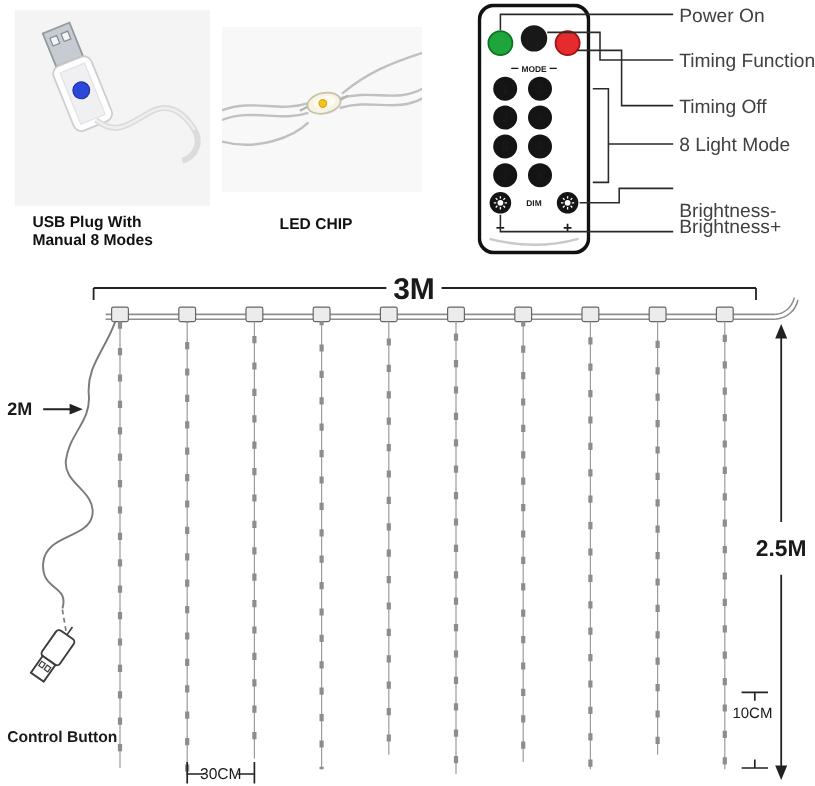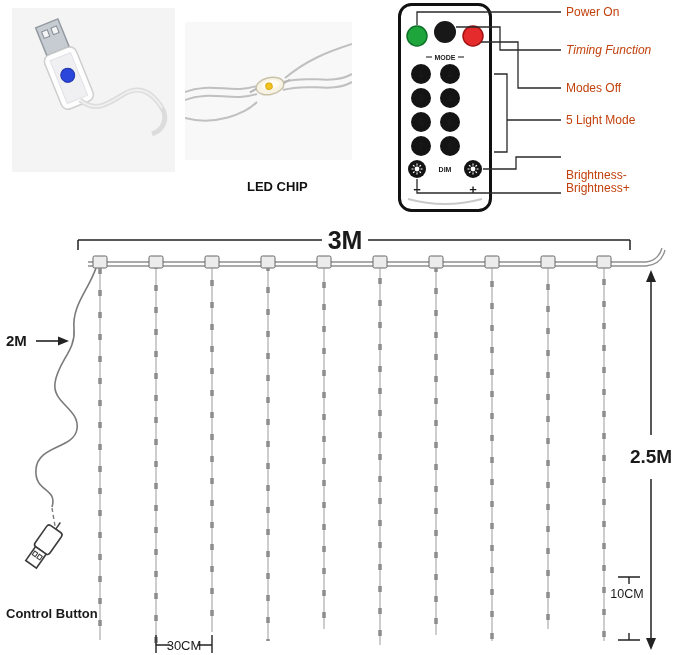--- a/index.html
+++ b/index.html
@@ -1,21 +1,21 @@
 <!DOCTYPE html>
 <html><head>
 <meta charset="utf-8">
 <style>
   * { margin:0; padding:0; box-sizing:border-box; }
   html,body { background:#ffffff; font-family:"Liberation Sans","DejaVu Sans",sans-serif; }
   .screen { position:relative; width:679px; height:655px; background:#fff; overflow:hidden; }
   .abs { position:absolute; }
   .photo { position:absolute; overflow:hidden; }
   .caption { position:absolute; font-weight:bold; font-size:13px; color:#111; line-height:15px; white-space:nowrap; }
-  .callout { position:absolute; left:566px; font-size:12px; color:#c2410c; white-space:nowrap; }
+  .callout { position:absolute; left:566px; font-size:16px; color:#404040; white-space:nowrap; }
   svg { display:block; }
   text { font-family:"Liberation Sans","DejaVu Sans",sans-serif; fill:#1a1a1a; }
 </style>
 </head>
 <body>
 
 <div class="screen">
 
   <div class="photo" style="left:12px;top:8px;width:163px;height:164px;">
     <svg viewBox="0 0 163 164" width="163" height="164">
@@ -25,41 +25,45 @@
         <rect x="-8" y="-40" width="6" height="7" fill="#f2f4f6" stroke="#848b92"></rect>
         <rect x="2" y="-40" width="6" height="7" fill="#f2f4f6" stroke="#848b92"></rect>
         <rect x="-17" y="-16" width="34" height="58" rx="7" fill="#ffffff" stroke="#cccccc" stroke-width="1.5" opacity="0.95"></rect>
         <rect x="-11" y="-10" width="22" height="46" fill="#f0f0f3" stroke="#e2e2e6"></rect>
         <circle cx="0" cy="10" r="7" fill="#2b46db" stroke="#1d33a8"></circle>
       </g>
       <path d="M68,92 C85,106 98,94 112,86 C128,77 140,84 150,100 C156,110 152,122 140,126" fill="none" stroke="#dcdcdc" stroke-width="5"></path>
       <path d="M68,92 C85,106 98,94 112,86 C128,77 140,84 150,100" fill="none" stroke="#efefef" stroke-width="2"></path>
     </svg>
   </div>
+  <div class="caption" style="left:27px;top:177px;">
+    <div>USB Plug With</div>
+    <div>Manual 8 Modes</div>
+  </div>
 
   <div class="photo" style="left:185px;top:22px;width:167px;height:138px;">
     <svg viewBox="0 0 167 138" width="167" height="138">
       <rect x="0" y="0" width="167" height="138" fill="#f8f8f8"></rect>
       <g fill="none" stroke="#c0c0c0" stroke-width="2">
         <path d="M0,70 C25,60 48,72 72,64"></path>
         <path d="M0,78 C25,68 48,80 72,72"></path>
         <path d="M98,60 C125,52 145,64 167,52"></path>
         <path d="M98,68 C125,60 145,72 167,60"></path>
         <path d="M100,56 C122,38 142,30 167,22"></path>
         <path d="M0,96 C30,104 60,92 72,80"></path>
       </g>
       <g transform="translate(85,64) rotate(-12)">
         <ellipse cx="0" cy="0" rx="14" ry="8.5" fill="#f7f3e4" stroke="#c9c2a8" stroke-width="1.5"></ellipse>
         <ellipse cx="1" cy="-1" rx="9" ry="4.5" fill="#fffdf4" opacity="0.85"></ellipse>
         <circle cx="-1" cy="0" r="3.2" fill="#f2c41d" stroke="#d8a90e"></circle>
         <path d="M-14,0 L-21,2 M14,0 L21,-2" stroke="#b5b5b5" stroke-width="2"></path>
       </g>
     </svg>
   </div>
-  <div class="caption" style="left:247px;top:179px;">LED CHIP</div>
+  <div class="caption" style="left:233px;top:179px;">LED CHIP</div>
 
   <svg class="abs" style="left:398px;top:3px;" width="94" height="209" viewBox="0 0 94 209">
     <defs>
       <g id="sunicon">
         <circle r="2.4" fill="#fff"></circle>
         <g stroke="#fff" stroke-width="1.1">
           <path d="M0,-5.5 L0,-3.5 M0,3.5 L0,5.5 M-5.5,0 L-3.5,0 M3.5,0 L5.5,0"></path>
           <path d="M-3.9,-3.9 L-2.5,-2.5 M2.5,2.5 L3.9,3.9 M-3.9,3.9 L-2.5,2.5 M2.5,-2.5 L3.9,-3.9"></path>
         </g>
       </g>
@@ -104,23 +108,23 @@
       <path d="M417,25 V12 H561"></path>
       <path d="M456,27 H500 V50 H561"></path>
       <path d="M481,42 H518 V88 H561"></path>
       <path d="M494,74 H507 V152 H494 M507,120 H561"></path>
       <path d="M483,169 H516 V157 H561"></path>
       <path d="M417,179 V193 H561"></path>
     </g>
   </svg>
 
   <div class="callout" style="top:5px;">Power On</div>
-  <div class="callout" style="top:43px;font-style:italic;">Timing Function</div>
-  <div class="callout" style="top:81px;">Modes Off</div>
-  <div class="callout" style="top:113px;">5 Light Mode</div>
+  <div class="callout" style="top:43px;">Timing Function</div>
+  <div class="callout" style="top:81px;">Timing Off</div>
+  <div class="callout" style="top:113px;">8 Light Mode</div>
   <div class="callout" style="top:150px;margin-top:31px;">Brightness+</div>
   <div class="callout" style="top:168px;">Brightness-</div>
 
   <svg class="abs" style="left:0;top:225px;" width="679" height="430" viewBox="0 0 679 430">
 
     <g>
       <path d="M78,15 H322 M368,15 H630 M78,15 v10 M630,15 v10" fill="none" stroke="#222" stroke-width="1.5"></path>
       <text x="345" y="24" font-size="25" font-weight="bold" text-anchor="middle">3M</text>
     </g>
 

